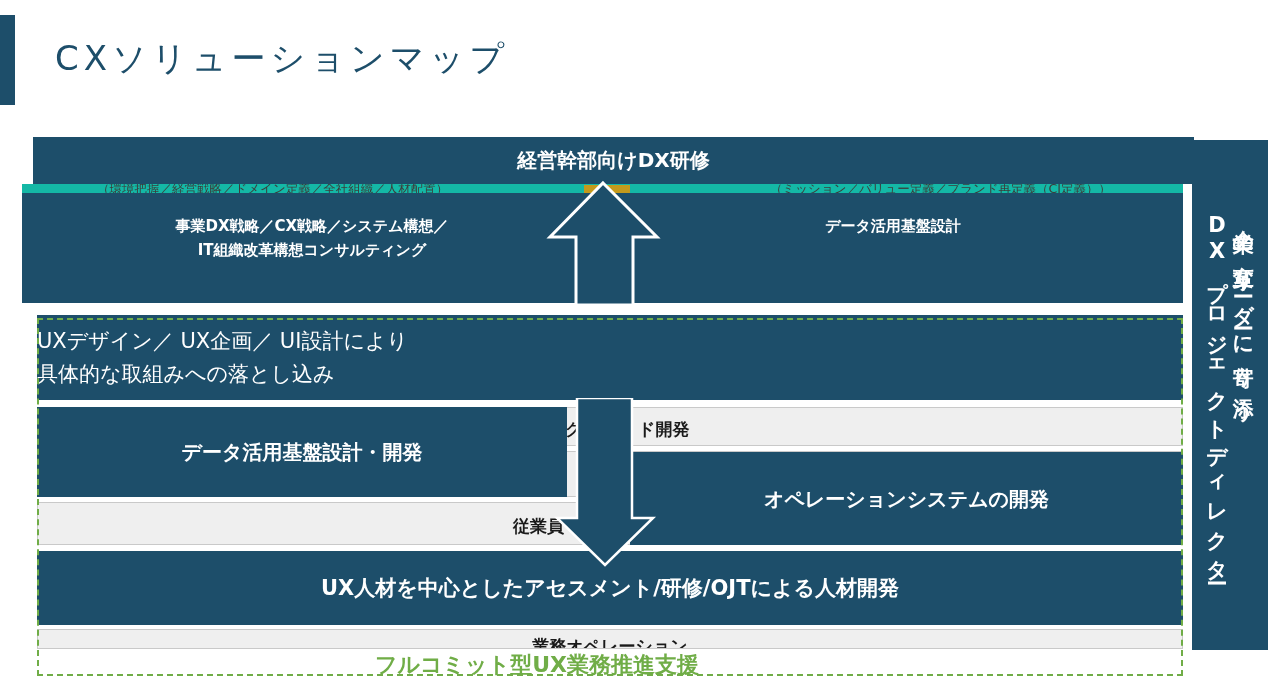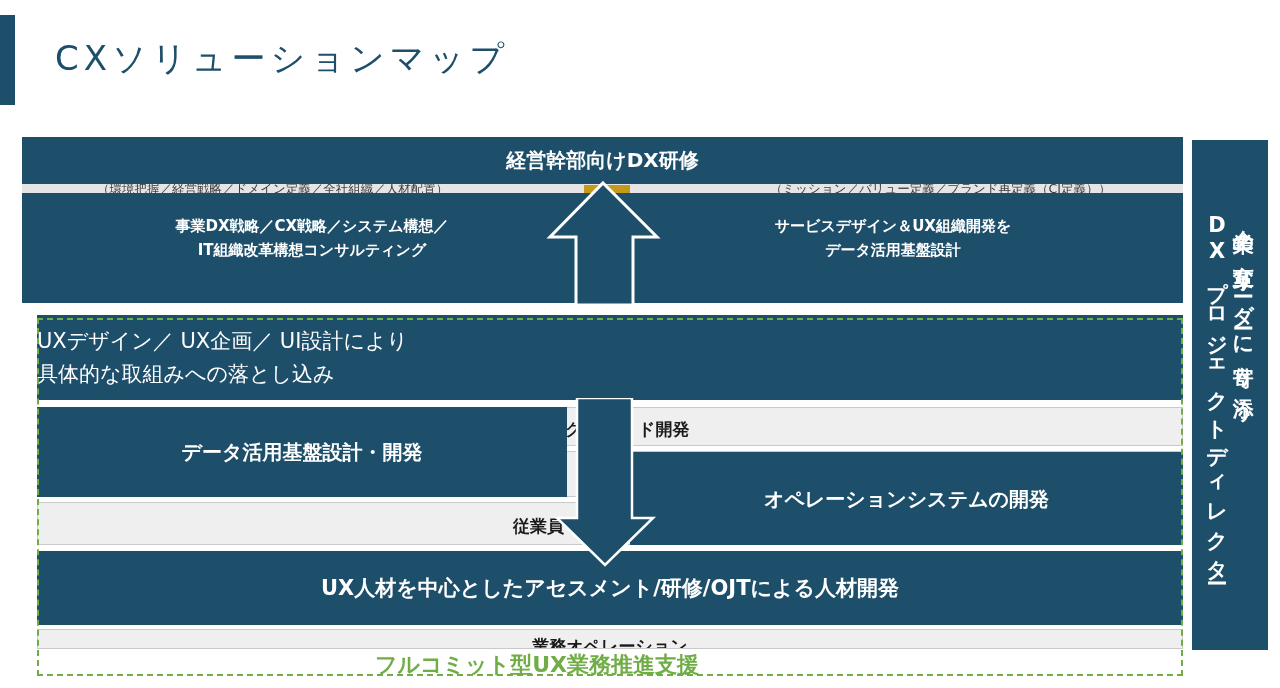--- a/index.html
+++ b/index.html
@@ -6,22 +6,22 @@
   #canvas{
     position:relative;width:1280px;height:688px;background:#ffffff;
     font-family:"DejaVu Sans","Liberation Sans",sans-serif;overflow:hidden;
   }
   .abs{position:absolute;}
   
   .accent-bar{left:0;top:15px;width:15px;height:90px;background:#1d4e6a;}
   .page-title{left:55px;top:36px;font-size:34px;color:#1d4e6a;letter-spacing:5px;font-weight:500;}
   
   .blue{background:#1d4e6a;color:#fff;}
-  .band1{left:22px;top:137px;width:1161px;height:47px;display:flex;align-items:center;justify-content:center;font-size:20px;font-weight:bold;z-index:2;}
-  .strip1{left:22px;top:184px;width:1161px;height:9px;background:#e5e5e5;overflow:hidden;z-index:1;}
+  .band1{left:33px;top:137px;width:1161px;height:47px;display:flex;align-items:center;justify-content:center;font-size:20px;font-weight:bold;z-index:2;}
+  .strip1{left:22px;top:184px;width:1161px;height:9px;background:#14b8a6;overflow:hidden;z-index:1;}
   .strip1 .frag{position:absolute;font-size:12.5px;line-height:9px;color:#3c3c3c;white-space:nowrap;}
   .frag-tl{left:75px;top:0;}
   .frag-tr{left:748px;top:0;}
   .gold-accent{position:absolute;left:562px;top:1px;width:46px;height:8px;background:#c49a1c;}
   .band2{left:22px;top:193px;width:1161px;height:110px;z-index:2;}
   .band2 .txt{position:absolute;text-align:center;font-size:15px;font-weight:bold;line-height:1.6;top:21px;}
   .band2-left{left:40px;width:500px;}
   .band2-right{right:40px;width:500px;}
   .band3{left:37px;top:315px;width:1146px;height:85px;display:flex;flex-direction:column;align-items:flex-start;justify-content:center;font-size:21px;font-weight:normal;line-height:1.55;text-align:center;z-index:2;}
   
@@ -65,21 +65,20 @@
     <span class="frag frag-tr">（ミッション／バリュー定義／ブランド再定義（CI定義））</span>
     <span class="gold-accent"></span>
   </div>
 
   <div class="abs band2 blue">
     <div class="txt band2-left">
       <div>事業DX戦略／CX戦略／システム構想／</div>
       <div>IT組織改革構想コンサルティング</div>
     </div>
     <div class="txt band2-right">
-      <div>サービスデザイン＆UX組織開発を</div>
       <div>データ活用基盤設計</div>
     </div>
   </div>
 
   <div class="abs band3 blue">
     <div>UXデザイン／ UX企画／ UI設計により</div>
     <div>具体的な取組みへの落とし込み</div>
   </div>
 
   <div class="abs gray grayA">

